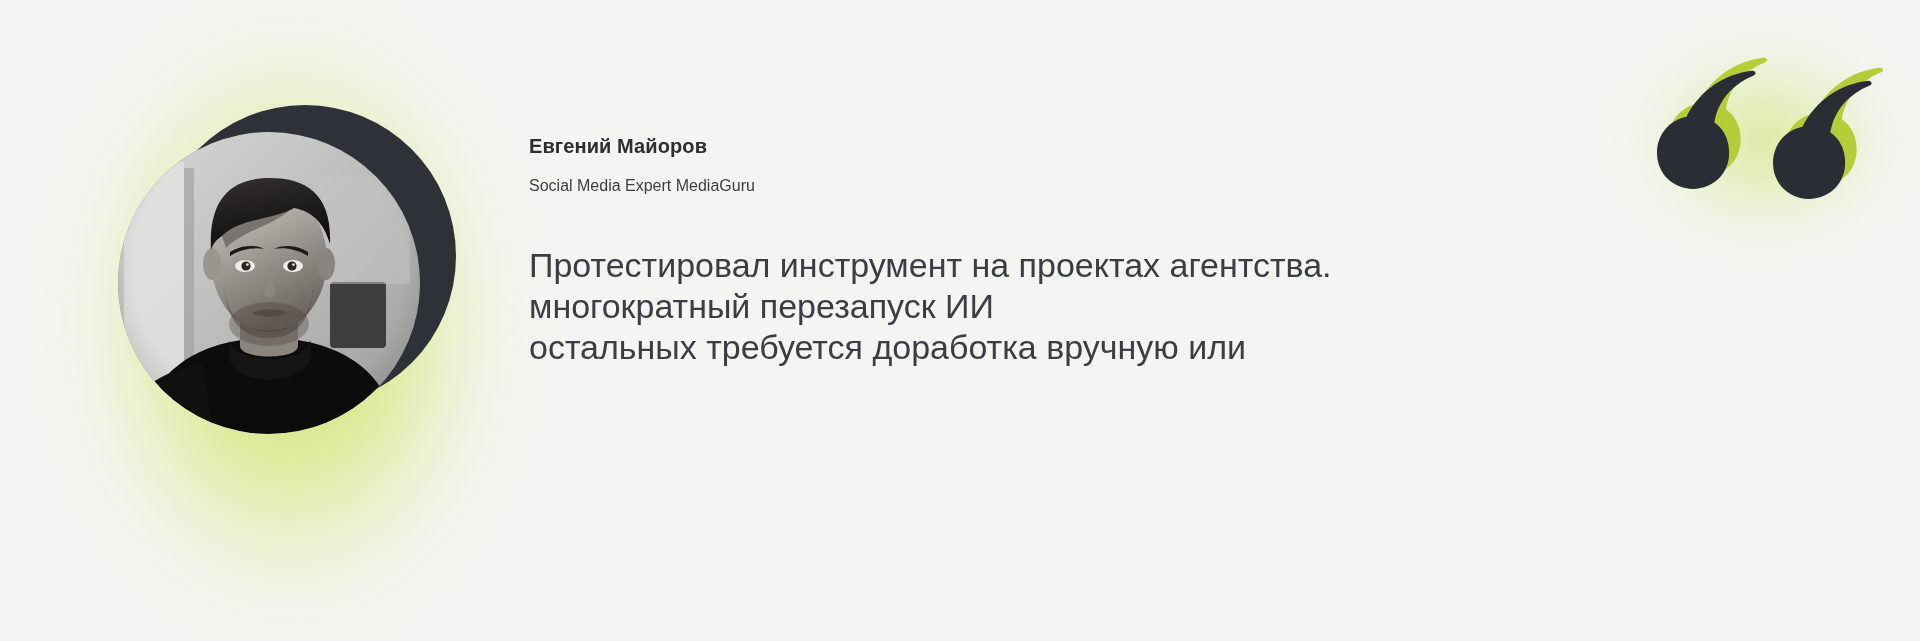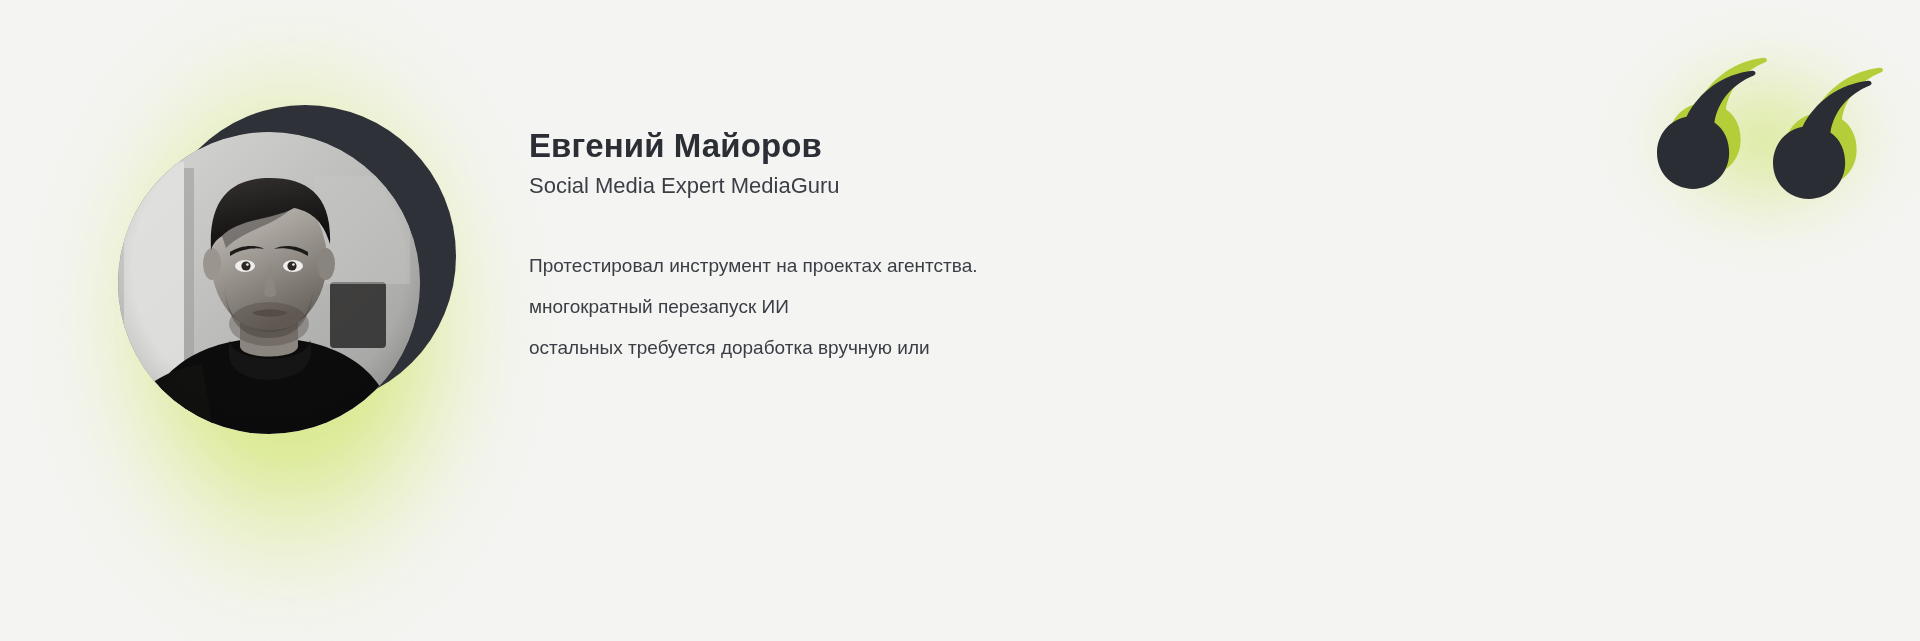--- a/index.html
+++ b/index.html
@@ -95,44 +95,44 @@
 
   
   .text-col {
     position: absolute;
     left: 529px;
     top: 126px;
     width: 1000px;
   }
 
   .person-name {
-    font-size: 33px;
+    font-size: 20px;
     font-weight: 700;
     color: #2b2e34;
     letter-spacing: 0.1px;
     line-height: 40px;
     margin: 0;
     white-space: nowrap;
   }
 
   .person-role {
-    font-size: 22px;
+    font-size: 16px;
     font-weight: 400;
     color: #3b3e45;
     line-height: 32px;
     margin: 4px 0 0 0;
     white-space: nowrap;
   }
 
   .quote-body {
     margin-top: 43px;
   }
 
   .quote-body .qline {
-    font-size: 19px;
+    font-size: 34px;
     font-weight: 400;
     color: #3a3d44;
     line-height: 41px;
     white-space: nowrap;
   }
 
   
   .quote-logo {
     position: absolute;
     left: 1655px;

